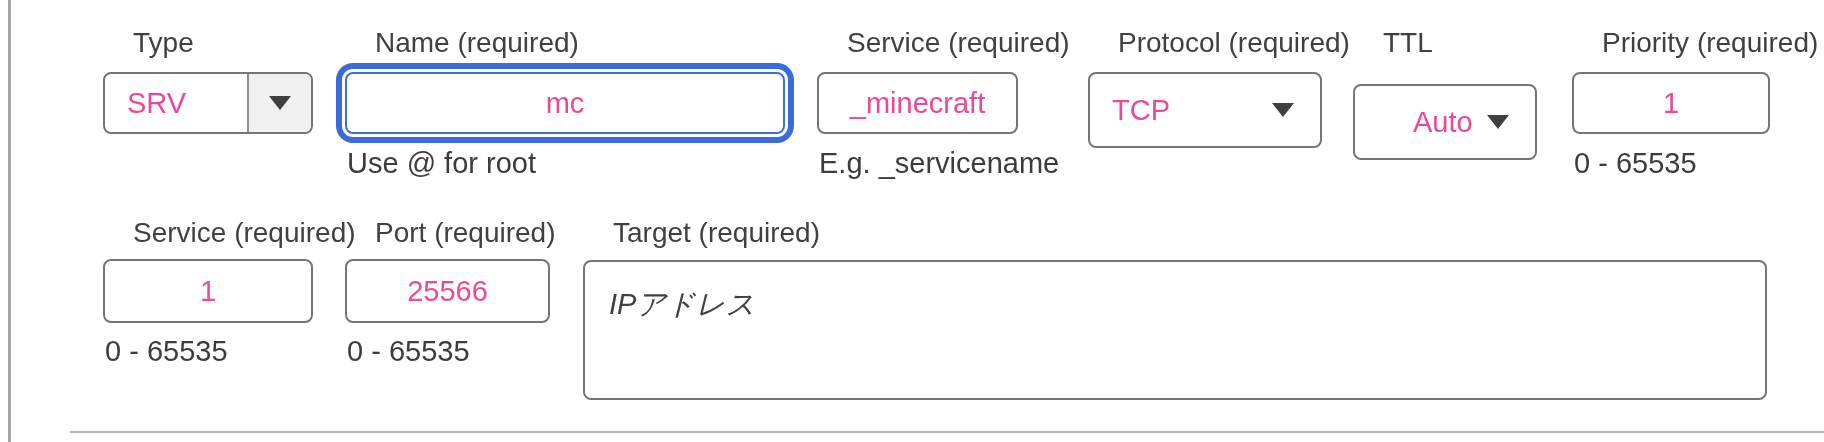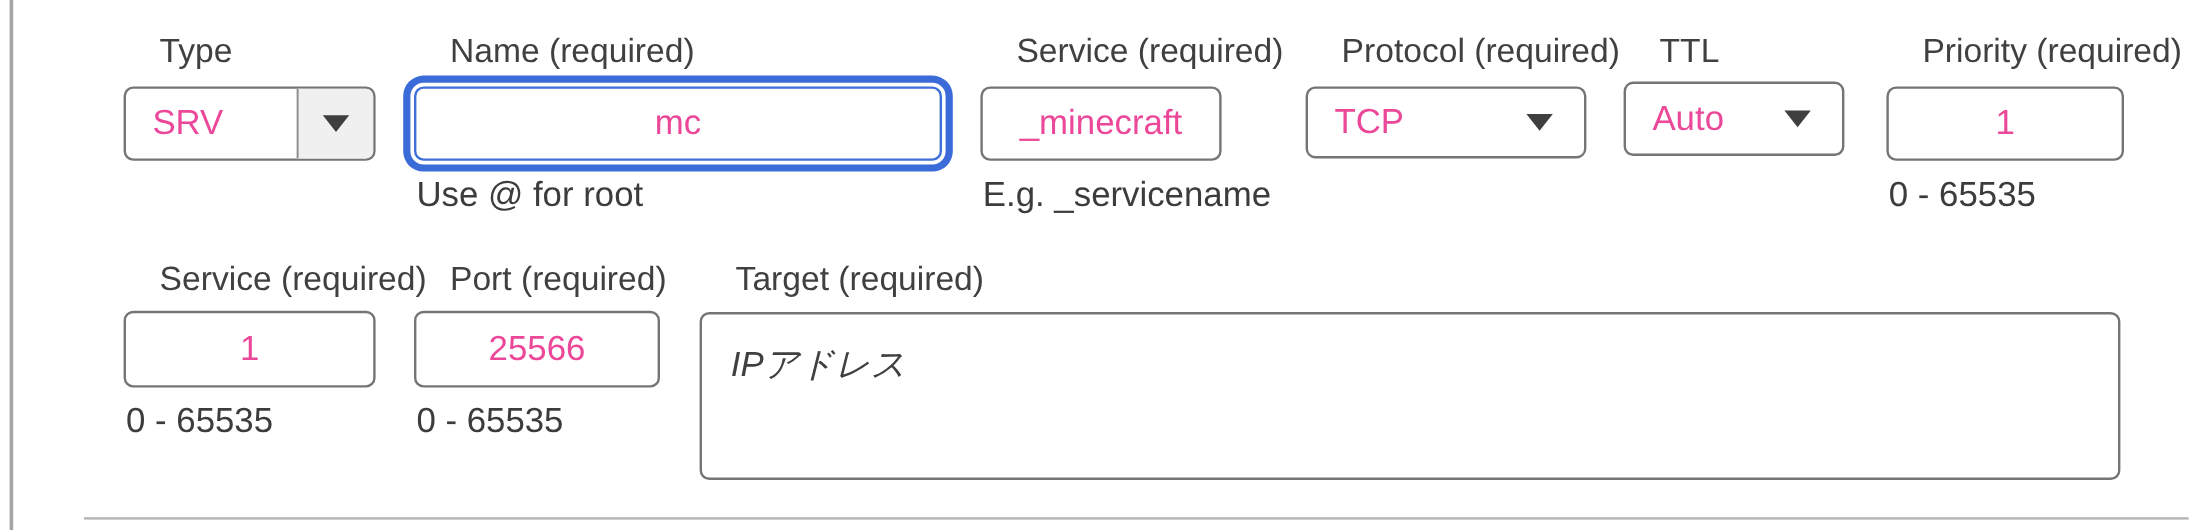--- a/index.html
+++ b/index.html
@@ -109,29 +109,29 @@
 <div class="field" style="left:817px; top:26px;">
   <div class="field-label">Service (required)</div>
   <div class="input-wrap" style="left:0; top:46px; width:201px; height:62px;">
     <input class="box" type="text" style="position: static;" value="_minecraft">
   </div>
   <div class="helper" style="top:120px;">E.g. _servicename</div>
 </div>
 
 <div class="field" style="left:1088px; top:26px;">
   <div class="field-label">Protocol (required)</div>
-  <div class="box select" style="left:0; top:46px; width:234px; height:60px;">
+  <div class="box select" style="left:0; top:46px; width:234px; height:76px;">
     <div class="sel-value">TCP</div>
     <span class="arrow"></span>
   </div>
 </div>
 
 <div class="field" style="left:1353px; top:26px;">
   <div class="field-label">TTL</div>
-  <div class="box select" style="left:0; top:42px; width:184px; height:62px;">
+  <div class="box select" style="left:0; top:58px; width:184px; height:76px;padding-left:36px;">
     <div class="sel-value">Auto</div>
     <span class="arrow"></span>
   </div>
 </div>
 
 <div class="field" style="left:1572px; top:26px;">
   <div class="field-label">Priority (required)</div>
   <div class="input-wrap" style="left:0; top:46px; width:198px; height:62px;">
     <input class="box" type="text" style="position: static;" value="1">
   </div>

